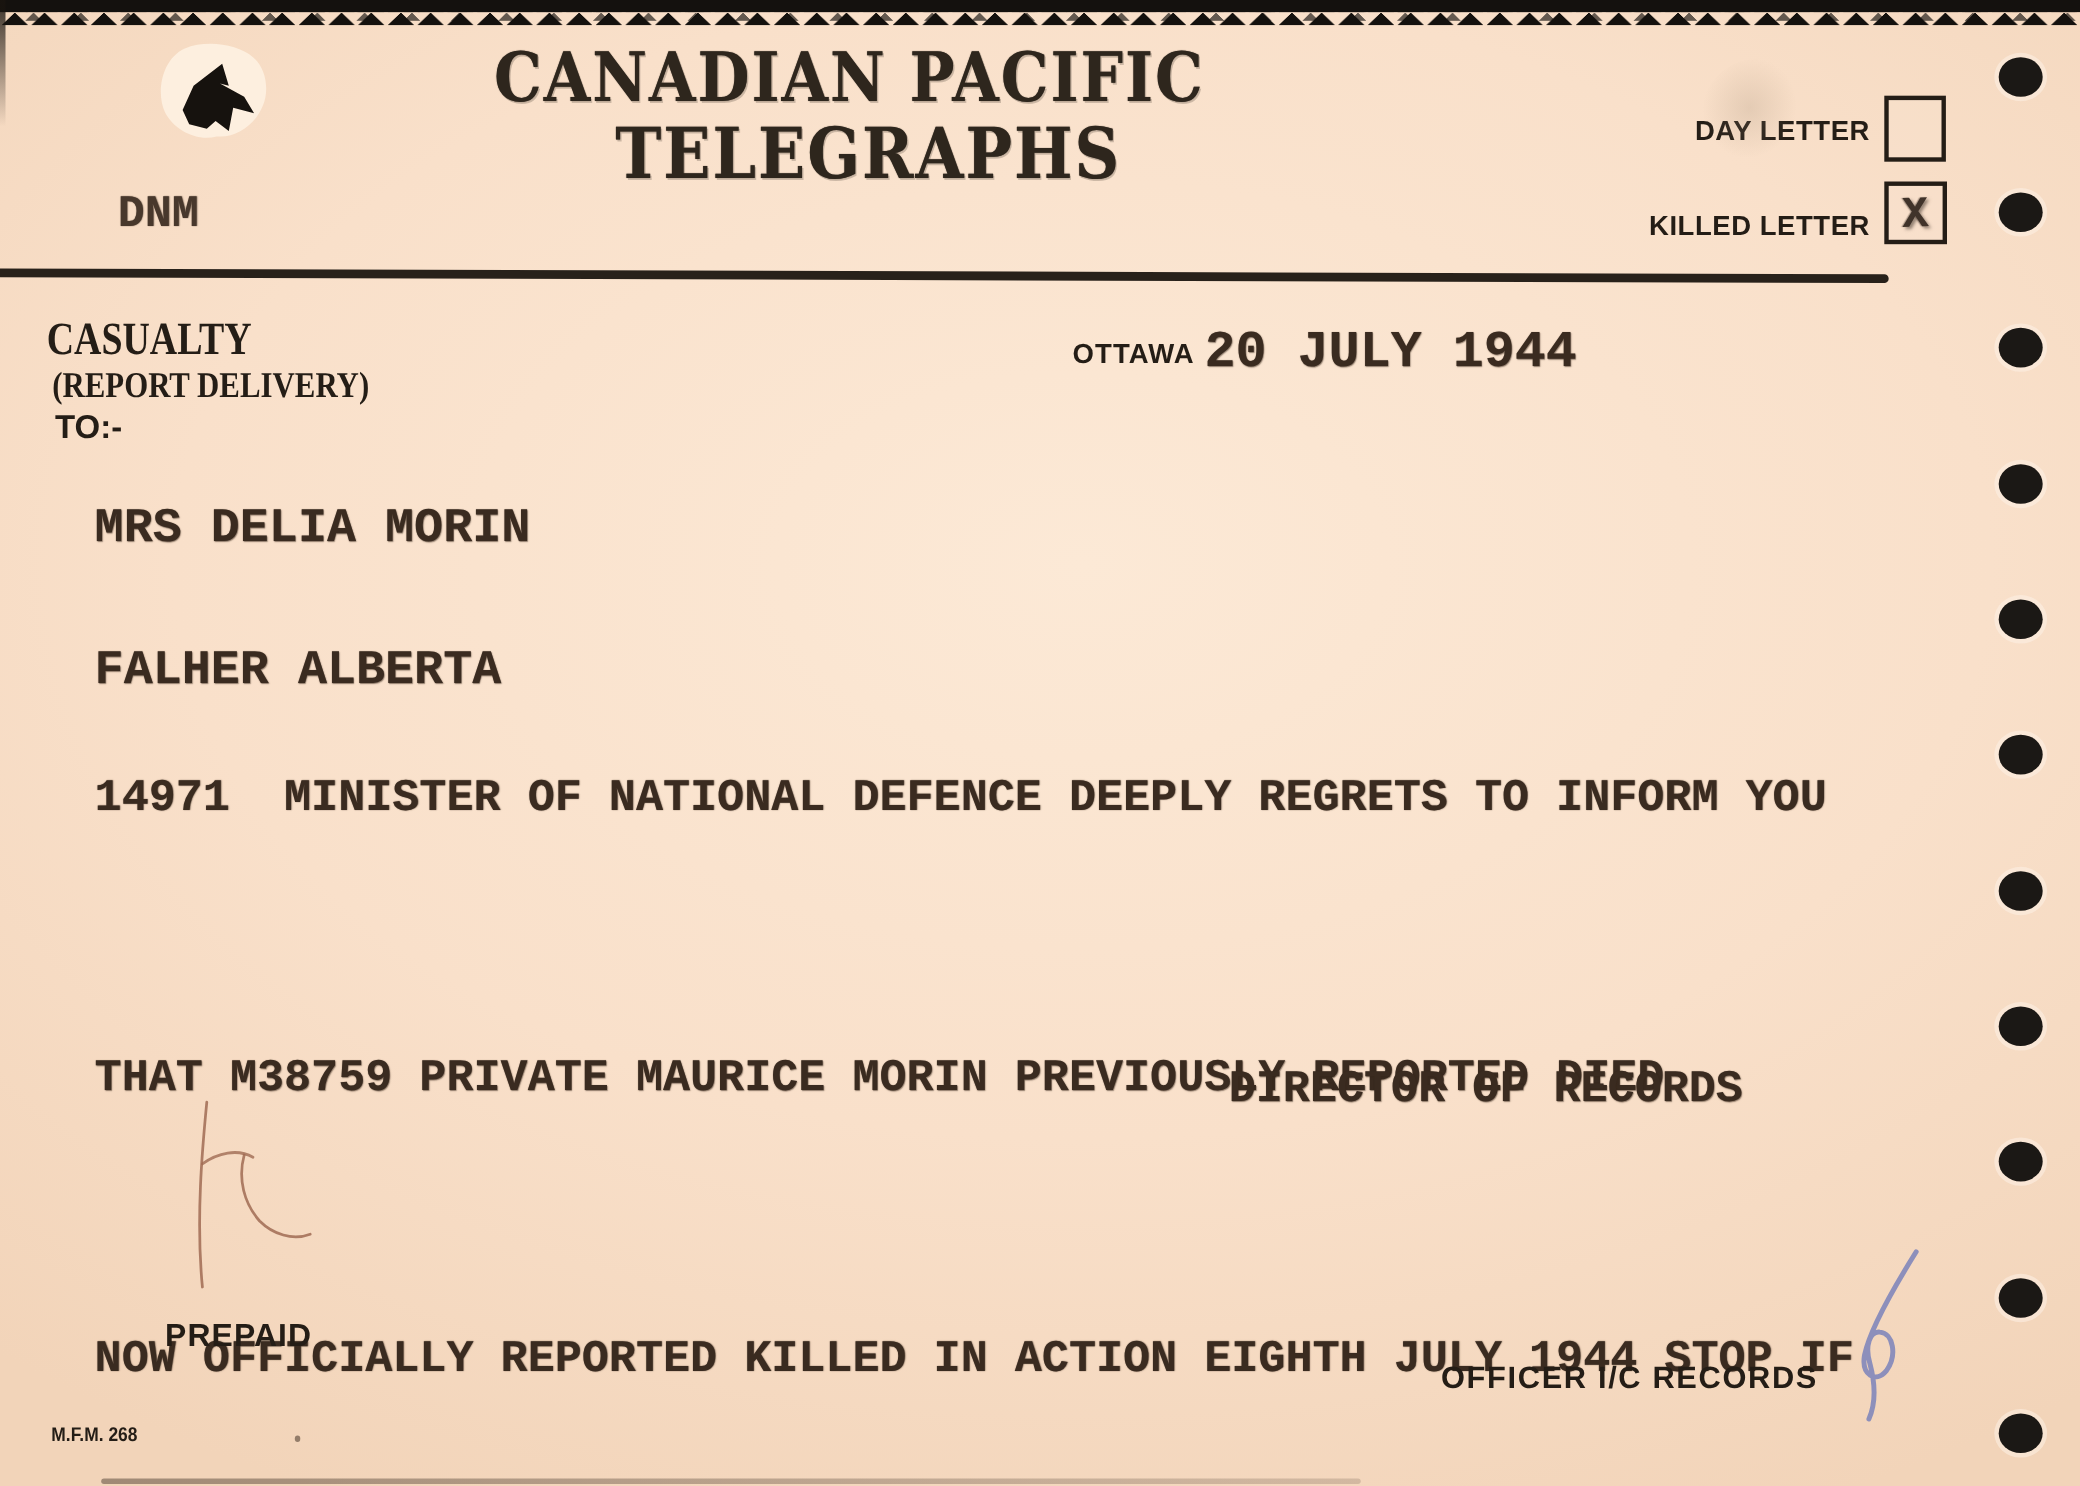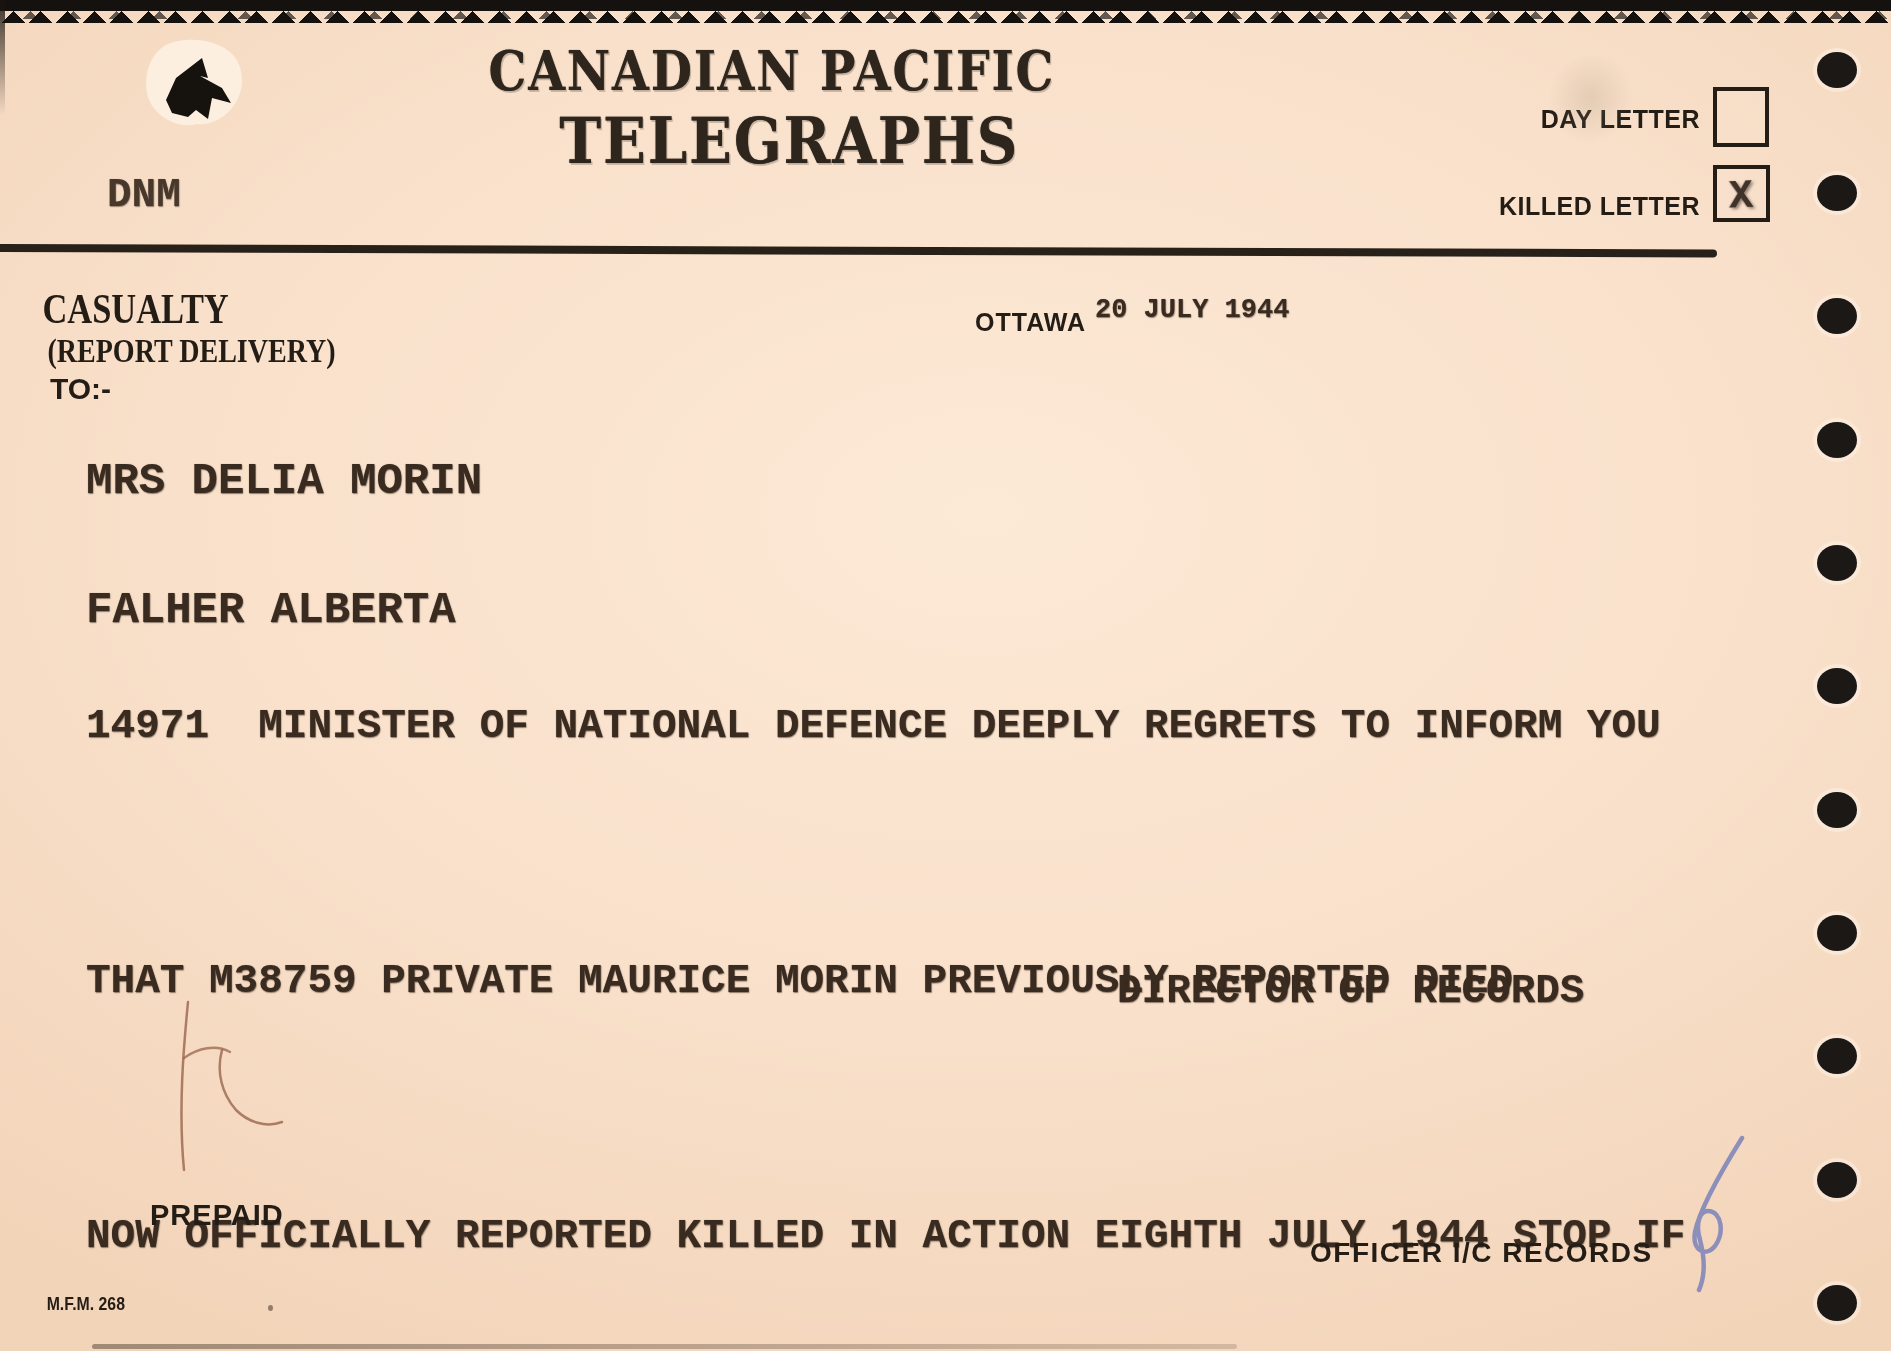--- a/index.html
+++ b/index.html
@@ -32,21 +32,21 @@
     background:conic-gradient(from 135deg at 50% 0%, rgba(20,17,14,.65) 90deg, rgba(0,0,0,0) 90deg);
     background-size:43px 8px;background-repeat:repeat-x;
   }
   .left-edge{left:0;top:0;width:5px;height:115px;
     background:linear-gradient(180deg, rgba(25,20,15,.85), rgba(25,20,15,0));}
   
   .title-wrap{left:0;top:36px;width:1544px;text-align:center;
     font-family:"DejaVu Serif","Liberation Serif",serif;font-weight:700;
     color:#2e261d;letter-spacing:2px;line-height:70px;
     text-shadow:1.5px 1.5px 0 rgba(46,38,29,.22), 0 0 1px rgba(46,38,29,.8);}
-  .title-line1{font-size:54px;}
+  .title-line1{font-size:62px;}
   .title-line2{font-size:64px;padding-left:35px;}
   .title-inner{display:inline-block;transform:scaleX(.88);}
   .dnm{left:107px;top:172px;font-size:41px;opacity:.92;}
   
   .lbl-right{width:300px;text-align:right;font-size:25px;letter-spacing:.5px;}
   .day-lbl{left:1400px;top:105px;}
   .night-lbl{left:1400px;top:192px;}
   .cbox{border:4px solid #241d16;background:rgba(255,255,255,.06);}
   .daybox{left:1713px;top:87px;width:48px;height:52px;}
   .nightbox{left:1713px;top:165px;width:49px;height:49px;
@@ -60,21 +60,21 @@
   
   .rule{left:0;top:244px;width:1717px;height:8px;background:#28211a;
     border-radius:0 4px 4px 0;transform:rotate(.18deg);transform-origin:left center;}
   
   .casualty-row{left:22px;top:285px;display:flex;align-items:baseline;flex-direction:column;}
   .casualty{font-family:"Liberation Serif","DejaVu Serif",serif;font-size:42px;
     transform:scaleX(.82);transform-origin:left baseline;display:inline-block;}
   .service-note{font-family:"Liberation Serif","DejaVu Serif",serif;font-size:33px;
     transform:scaleX(.85);transform-origin:left baseline;display:inline-block;margin-left:-22px;}
   .ottawa{left:975px;top:308px;font-size:25px;letter-spacing:1px;}
-  .dateline{left:1095px;top:295px;font-size:27px;text-align:center;}
+  .dateline{left:1095px;top:295px;font-size:47px;text-align:center;}
   .to-lbl{left:14px;top:372px;font-size:30px;margin-left:36px;}
   .addr{left:86px;top:374px;font-size:44px;line-height:43px;}
   
   .body-msg{left:86px;top:514px;font-size:41px;line-height:85px;}
   .signature{left:1117px;top:968px;font-size:41px;}
   .prepaid{left:150px;top:1199px;font-size:29px;letter-spacing:1px;}
   .form-code{left:22px;top:1252px;font-size:18px;line-height:21px;
     transform:scaleX(.88);transform-origin:left top;letter-spacing:0;}
   .form-code .indent{margin-left:28px;}
   .officer{left:1310px;top:1237px;font-size:28px;letter-spacing:1.5px;}

